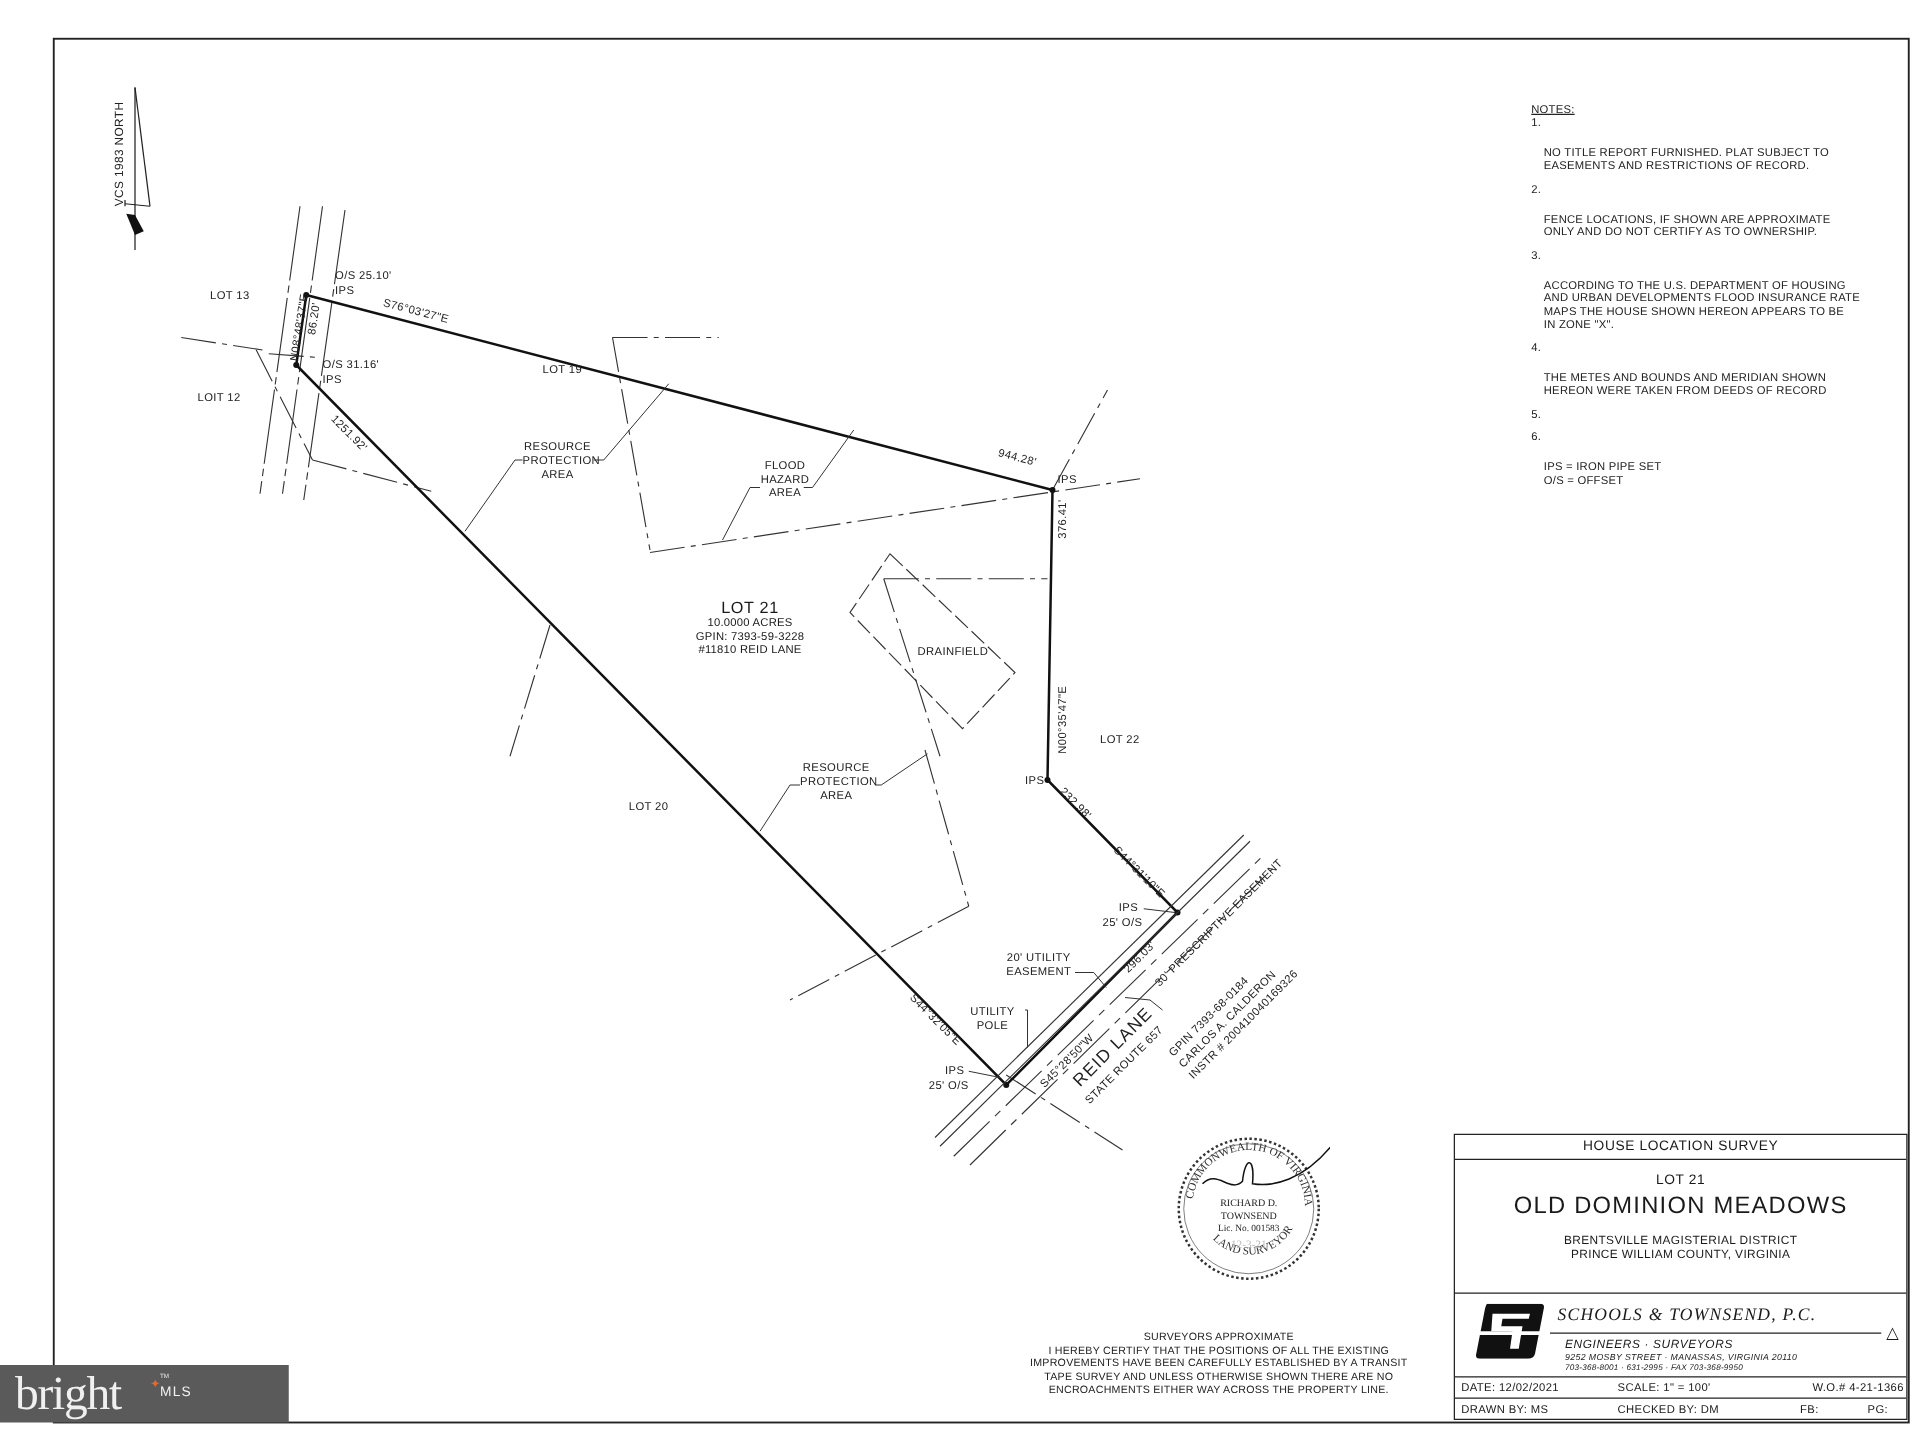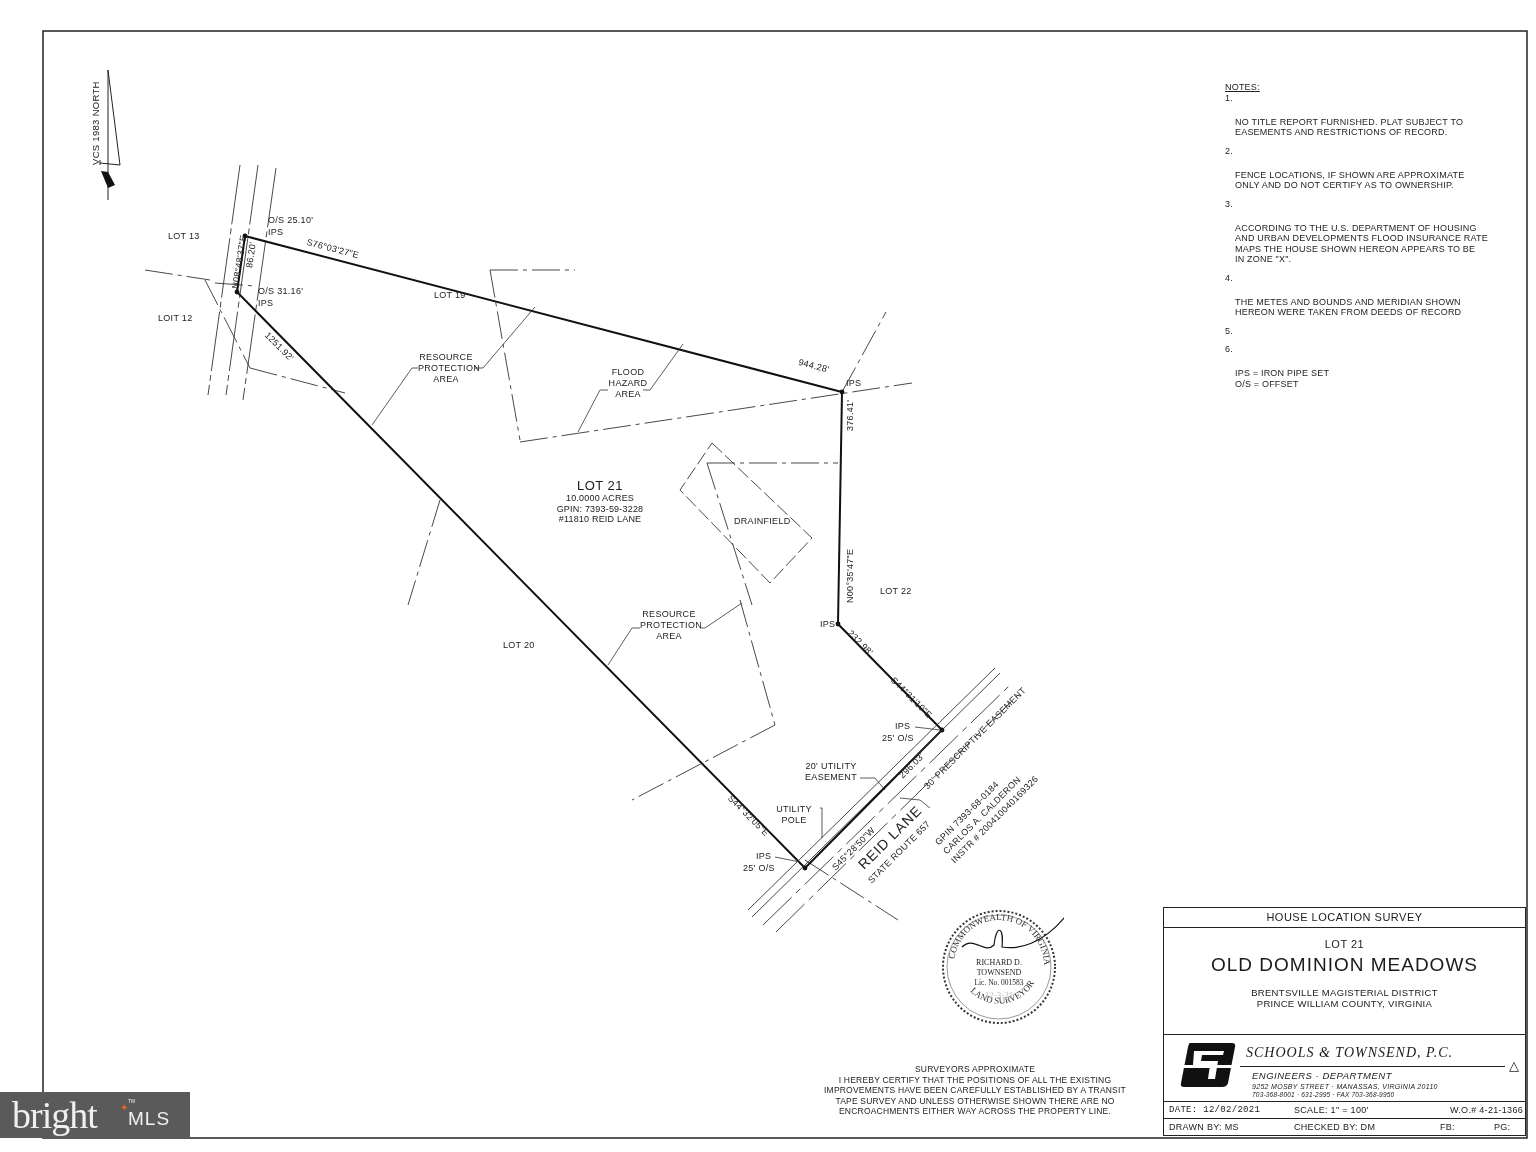--- a/index.html
+++ b/index.html
@@ -37,24 +37,24 @@
     .tb .r3 .tri { position: absolute; right: 6px; top: 23px; font-size: 13px; }
     .tb .r3 .eng { position: absolute; left: 88px; top: 35px; font-style: italic; font-size: 9.5px; letter-spacing: 0.5px; }
     .tb .r3 .addr { position: absolute; left: 88px; top: 48px; font-style: italic; font-size: 7px; letter-spacing: 0.3px; }
     .tb .r3 .phone { position: absolute; left: 88px; top: 56px; font-style: italic; font-size: 6.5px; letter-spacing: 0.2px; }
     .tb .r4, .tb .r5 { height: 16px; line-height: 16px; position: relative; font-size: 9px; letter-spacing: 0.3px; }
     .tb .r4 { border-bottom: 1px solid #222; }
     .tb .cell { position: absolute; top: 0; }
     .cert { position: absolute; left: 810px; top: 1064px; width: 330px; text-align: center;
             font-size: 8.5px; line-height: 10.5px; letter-spacing: 0.2px; color: #222; }
     .bright { position: absolute; left: 0; top: 1092px; width: 190px; height: 46px; background: #5a5a5a;
-              color: #f0f0f0; }
+              color: #f0f0f0; padding-left: 41px; }
     .bright .b { position: absolute; left: 12px; top: 0px; font-family: "Liberation Serif", serif;
                  font-size: 38px; letter-spacing: -1px; line-height: 46px; }
-    .bright .mls { position: absolute; left: 128px; top: 16px; font-size: 19px; letter-spacing: 1px; }
+    .bright .mls { position: absolute; left: 128px; top: 16px; font-size: 11px; letter-spacing: 1px; }
     .bright .spark { position: absolute; left: 120px; top: 10px; color: #e8672a; font-size: 10px; }
     .bright .tm { position: absolute; left: 128px; top: 6px; font-size: 5px; }
     .seal { position: absolute; left: 934px; top: 905px; width: 130px; height: 120px; }
   </style>
 </head>
 <body>
 
 <svg id="plat" viewBox="0 0 1536 1152" xmlns="http://www.w3.org/2000/svg">
 
   <rect x="43" y="31" width="1484" height="1107" fill="none" stroke="#222" stroke-width="1.5"></rect>
@@ -276,26 +276,26 @@
   </div>
   <div class="r3">
     <svg class="logo" viewBox="0 0 56 44" xmlns="http://www.w3.org/2000/svg">
       <path d="M10 0 H52 Q56 0 55 4 L48 40 Q47 44 42 44 H4 Q0 44 1 40 L8 4 Q9 0 10 0 Z" fill="#111"></path>
       <path d="M14 8 H44 L43 12 H22 L21 18 H38 L35 36 H28 L30 22 H13 Z" fill="#fff"></path>
       <rect x="4" y="22" width="48" height="3" fill="#fff"></rect>
     </svg>
     <div class="firm">SCHOOLS &amp; TOWNSEND, P.C.</div>
     <div class="rule"></div>
     <div class="tri">△</div>
-    <div class="eng">ENGINEERS  ·  DEPARTMENT</div>
+    <div class="eng">ENGINEERS  ·  SURVEYORS</div>
     <div class="addr">9252 MOSBY STREET  ·  MANASSAS, VIRGINIA 20110</div>
     <div class="phone">703-368-8001  ·  631-2995  ·  FAX 703-368-9950</div>
   </div>
   <div class="r4">
-    <span class="cell" style="left:5px;font-family:Liberation Mono, monospace;">DATE: 12/02/2021</span>
+    <span class="cell" style="left:5px;">DATE: 12/02/2021</span>
     <span class="cell" style="left:130px;">SCALE:   1" = 100'</span>
     <span class="cell" style="left:286px;">W.O.# 4-21-1366</span>
   </div>
   <div class="r5">
     <span class="cell" style="left:5px;">DRAWN BY: MS</span>
     <span class="cell" style="left:130px;">CHECKED BY:  DM</span>
     <span class="cell" style="left:276px;">FB:</span>
     <span class="cell" style="left:320px;margin-left:10px;">PG:</span>
   </div>
 </div>

